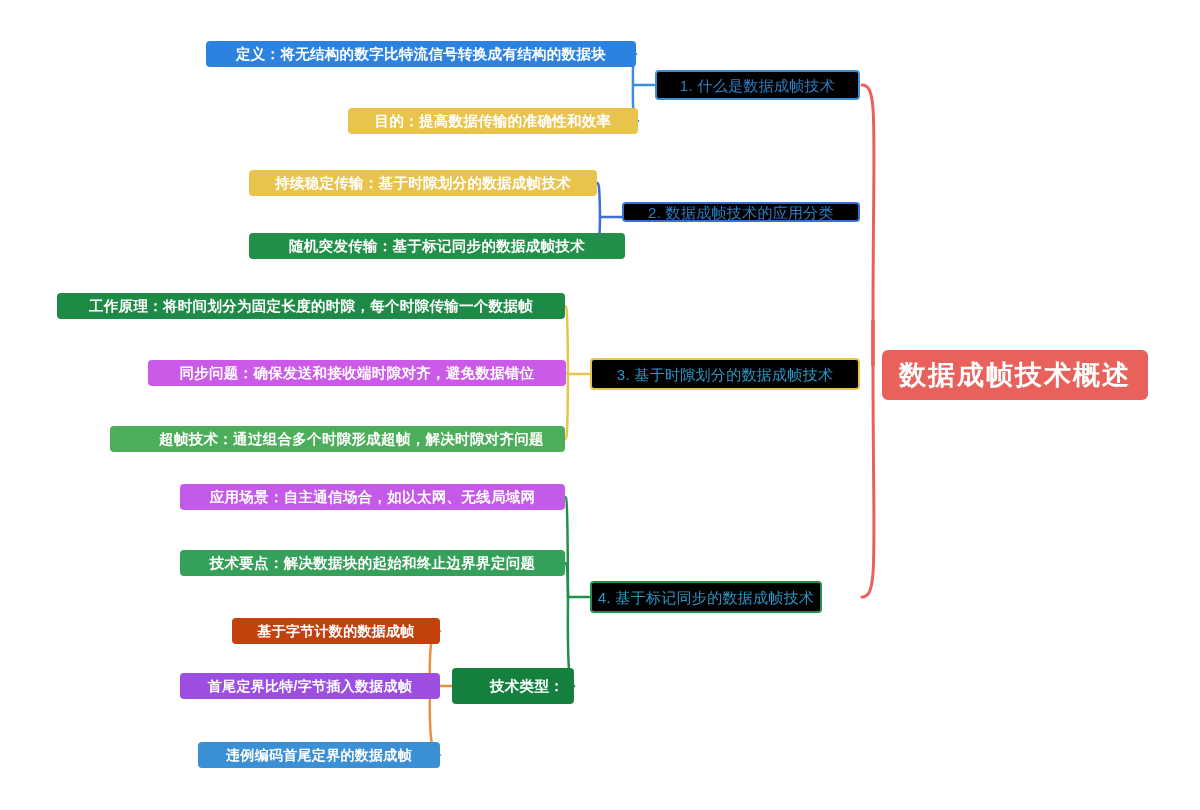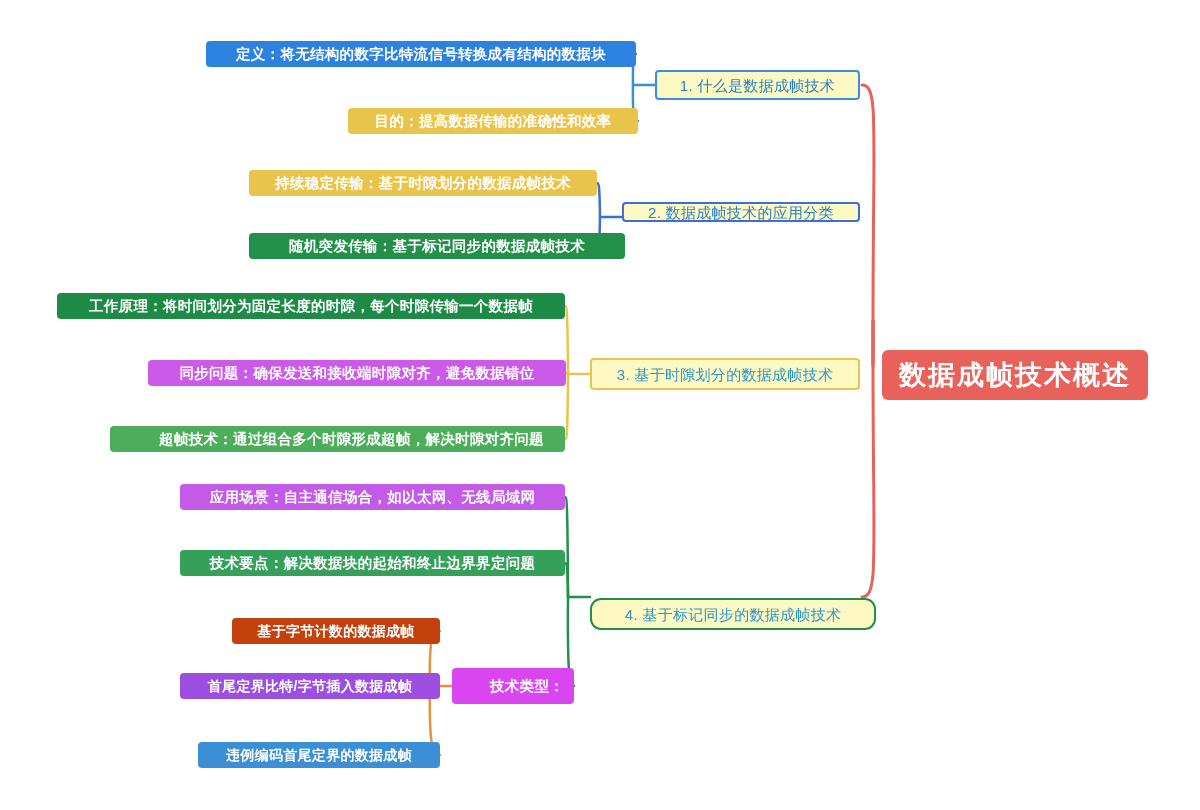--- a/index.html
+++ b/index.html
@@ -34,21 +34,21 @@
     border-radius: 4px;
     white-space: nowrap;
     line-height: 1;
     letter-spacing: 0.3px;
   }
   .node.filled {
     color: #ffffff;
     font-weight: bold;
   }
   .node.outlined {
-    background: #fef9c3;
+    background: #000000;
     border-width: 2px;
     border-style: solid;
     font-weight: normal;
   }
   .root {
     font-size: 27px;
     font-weight: bold;
     color: #ffffff;
     border-radius: 6px;
     letter-spacing: 2px;
@@ -100,21 +100,21 @@
 
   <div class="node lvl2 outlined" id="branch-2" style="left: 622px; top: 202px; width: 238px; height: 20px; border-color: rgb(59, 111, 212); color: rgb(43, 127, 196);">2. 数据成帧技术的应用分类</div>
   <div class="node lvl3 filled" id="node-steady-transmission" style="left: 249px; top: 170px; width: 348px; height: 26px; background: rgb(233, 196, 76);">持续稳定传输：基于时隙划分的数据成帧技术</div>
   <div class="node lvl3 filled" id="node-burst-transmission" style="left: 249px; top: 233px; width: 376px; height: 26px; background: rgb(35, 144, 74);">随机突发传输：基于标记同步的数据成帧技术</div>
 
   <div class="node lvl2 outlined" id="branch-3" style="left: 590px; top: 358px; width: 270px; height: 32px; border-color: rgb(233, 196, 76); color: rgb(43, 150, 196);">3. 基于时隙划分的数据成帧技术</div>
   <div class="node lvl3 filled" id="node-working-principle" style="left: 57px; top: 293px; width: 508px; height: 26px; background: rgb(29, 139, 70);">工作原理：将时间划分为固定长度的时隙，每个时隙传输一个数据帧</div>
   <div class="node lvl3 filled" id="node-sync-problem" style="left: 148px; top: 360px; width: 418px; height: 26px; background: rgb(204, 90, 232);">同步问题：确保发送和接收端时隙对齐，避免数据错位</div>
   <div class="node lvl3 filled" id="node-superframe" style="left: 110px; top: 426px; width: 455px; height: 26px; background: rgb(76, 174, 90); padding-left: 28px;">超帧技术：通过组合多个时隙形成超帧，解决时隙对齐问题</div>
 
-  <div class="node lvl2 outlined" id="branch-4" style="left: 590px; top: 598px; width: 286px; height: 32px; border-color: rgb(35, 144, 74); color: rgb(43, 150, 196); border-radius: 11px;">4. 基于标记同步的数据成帧技术</div>
+  <div class="node lvl2 outlined" id="branch-4" style="left: 590px; top: 581px; width: 232px; height: 32px; border-color: rgb(35, 144, 74); color: rgb(43, 150, 196);">4. 基于标记同步的数据成帧技术</div>
   <div class="node lvl3 filled" id="node-application-scene" style="left: 180px; top: 484px; width: 385px; height: 26px; background: rgb(196, 90, 232);">应用场景：自主通信场合，如以太网、无线局域网</div>
   <div class="node lvl3 filled" id="node-technical-points" style="left: 180px; top: 550px; width: 385px; height: 26px; background: rgb(53, 160, 90);">技术要点：解决数据块的起始和终止边界界定问题</div>
-  <div class="node lvl3 filled" id="node-technique-types" style="left: 452px; top: 668px; width: 122px; height: 36px; background: #d946ef; padding-left: 28px;">技术类型：</div>
+  <div class="node lvl3 filled" id="node-technique-types" style="left: 452px; top: 668px; width: 122px; height: 36px; background: #15803d; padding-left: 28px;">技术类型：</div>
   <div class="node lvl4 filled" id="node-byte-count" style="left: 232px; top: 618px; width: 208px; height: 26px; background: #c2410c;">基于字节计数的数据成帧</div>
   <div class="node lvl4 filled" id="node-delimiter-insert" style="left: 180px; top: 673px; width: 260px; height: 26px; background: rgb(155, 78, 224);">首尾定界比特/字节插入数据成帧</div>
   <div class="node lvl4 filled" id="node-violation-coding" style="left: 198px; top: 742px; width: 242px; height: 26px; background: rgb(59, 143, 212);">违例编码首尾定界的数据成帧</div>
 
 </div>
 
 </body></html>

